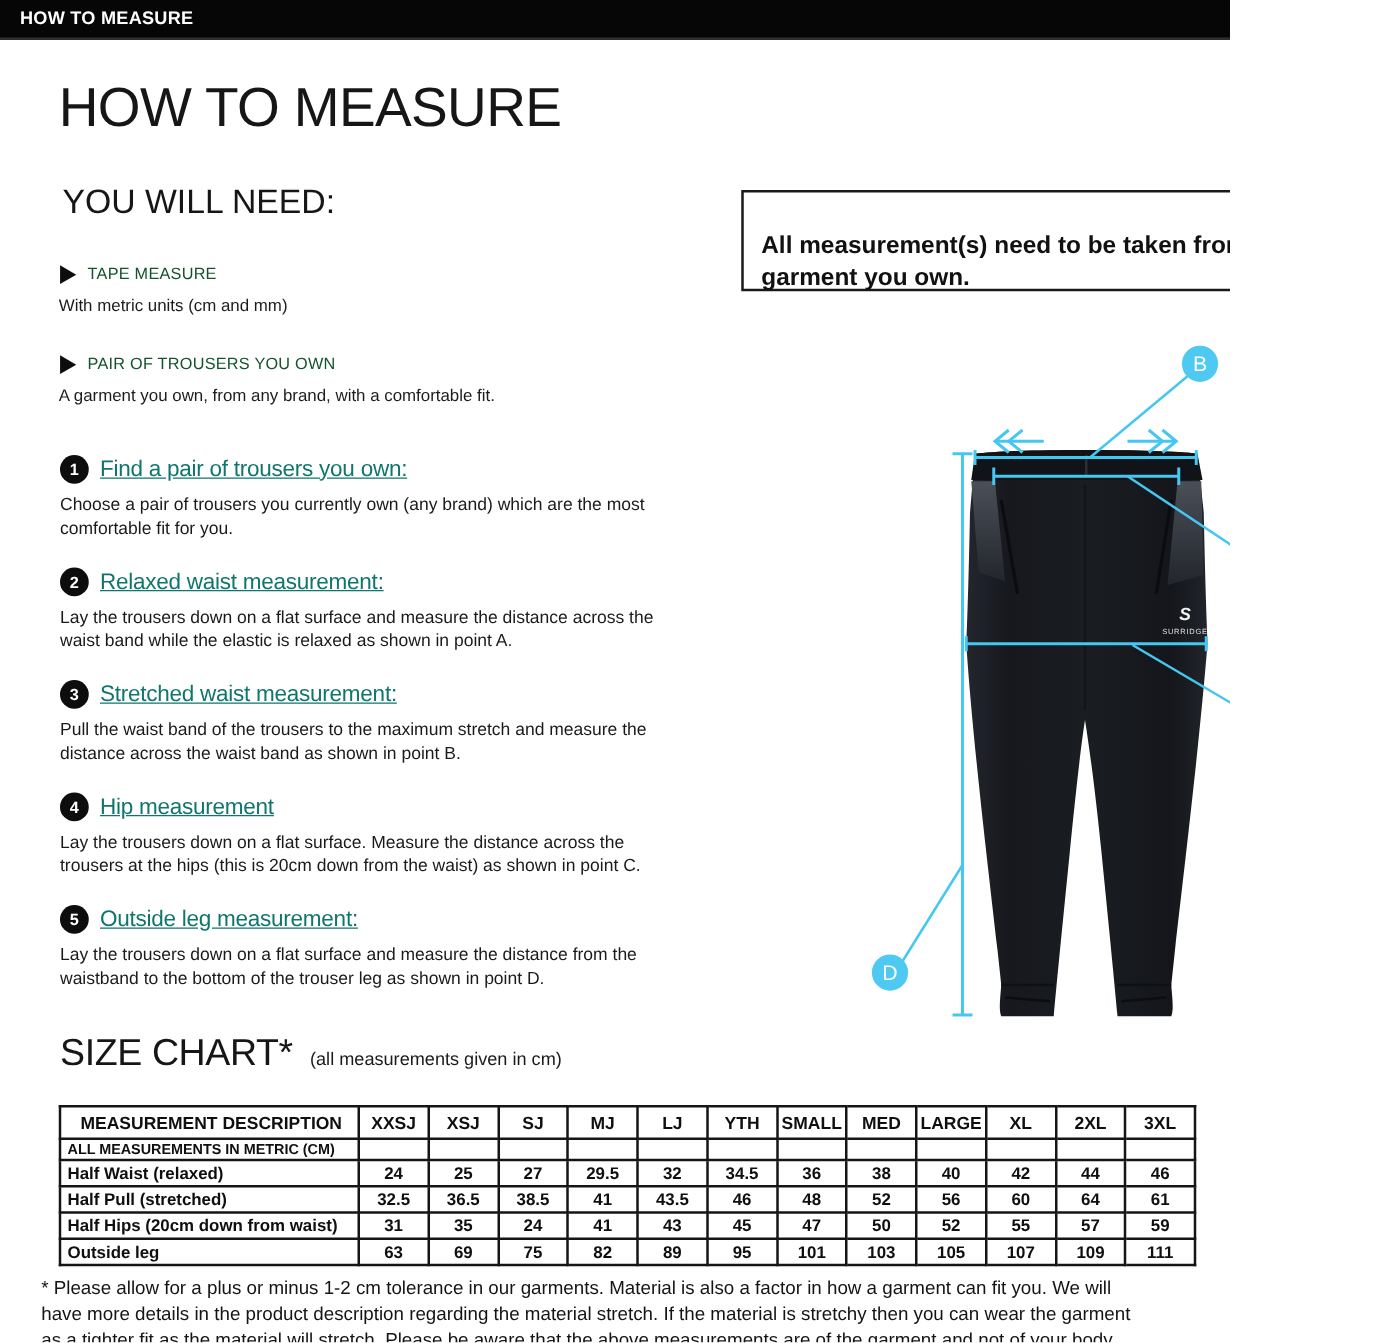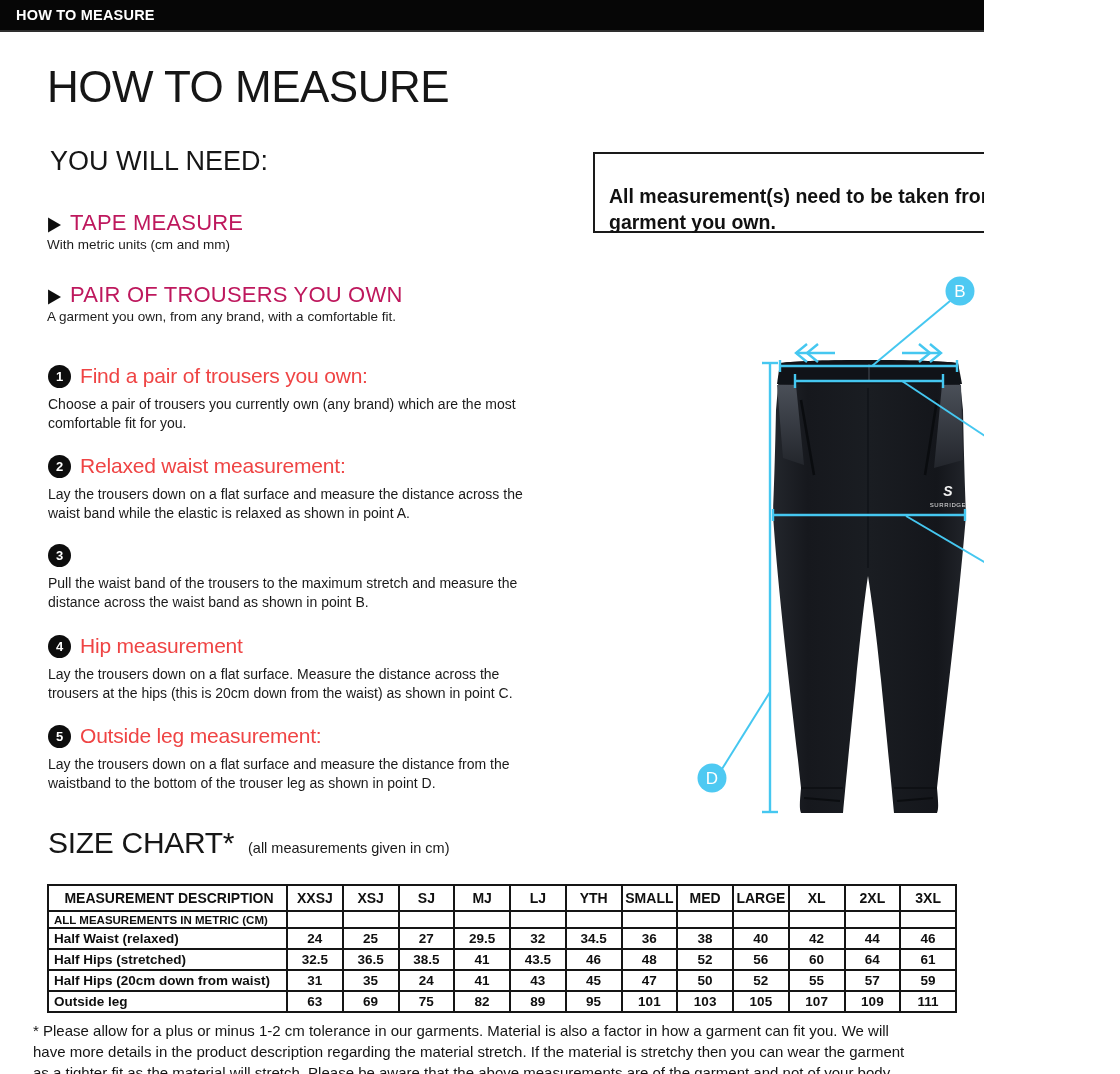--- a/index.html
+++ b/index.html
@@ -14,29 +14,29 @@
     align-items:center;justify-content:center;color:#fff;}
   .topbar-logo .s-glyph{font-size:15px;font-weight:800;line-height:13px;font-style:italic;}
   .topbar-logo .s-word{font-size:5.5px;letter-spacing:.6px;font-weight:700;}
 
   
   .main-title{position:absolute;left:47px;top:62px;font-size:44px;color:#161616;letter-spacing:-.5px;}
   .need-heading{position:absolute;left:50px;top:146px;font-size:27px;color:#161616;}
 
   .need-item{position:absolute;left:48px;display:flex;align-items:center;gap:9px;}
   .need-item .tri{font-size:17px;line-height:1;color:#0d0d0d;transform:scaleY(1.15);}
-  .need-item .lbl{font-size:22px;color:#be185d;letter-spacing:.2px;}
+  .need-item .lbl{font-size:13px;color:#14532d;letter-spacing:.2px;}
   .need-detail{position:absolute;left:47px;font-size:13.5px;color:#1c1c1c;text-align:center;}
 
   
   .step{position:absolute;left:48px;width:520px;}
   .step-head{display:flex;align-items:center;gap:9px;}
   .step-num{width:23px;height:23px;border-radius:50%;background:#0d0d0d;color:#fff;
     display:flex;align-items:center;justify-content:center;font-size:13px;font-weight:700;flex:0 0 23px;}
-  .step-title{font-size:21px;color:#ef4444;letter-spacing:-.2px;}
+  .step-title{font-size:18px;color:#0f766e;letter-spacing:-.2px;text-decoration:underline;}
   .step-body{margin-top:7px;font-size:14px;line-height:1.38;color:#1a1a1a;max-width:498px;}
 
   
   .note-box{position:absolute;left:593px;top:152px;width:478px;height:81px;border:2px solid #1a1a1a;
     box-sizing:border-box;padding:30px 14px;font-size:19.5px;font-weight:700;color:#111;line-height:1.32;}
 
   
   .chart-heading{position:absolute;left:48px;top:826px;font-size:30px;color:#161616;letter-spacing:-.3px;text-align:center;}
   .chart-sub{position:absolute;left:248px;top:840px;font-size:14.5px;color:#1a1a1a;}
 
@@ -97,20 +97,21 @@
     <div class="step-head">
       <span class="step-num">2</span>
       <span class="step-title">Relaxed waist measurement:</span>
     </div>
     <div class="step-body">Lay the trousers down on a flat surface and measure the distance across the waist band while the elastic is relaxed as shown in point A.</div>
   </div>
 
   <div class="step" style="top:544px;">
     <div class="step-head">
       <span class="step-num">3</span>
+      <span class="step-title">Stretched waist measurement:</span>
     </div>
     <div class="step-body">Pull the waist band of the trousers to the maximum stretch and measure the distance across the waist band as shown in point B.</div>
   </div>
 
   <div class="step" style="top:634px;">
     <div class="step-head">
       <span class="step-num">4</span>
       <span class="step-title">Hip measurement</span>
     </div>
     <div class="step-body">Lay the trousers down on a flat surface. Measure the distance across the trousers at the hips (this is 20cm down from the waist)  as shown in point C.</div>
@@ -259,21 +260,21 @@
           <td>32</td>
           <td>34.5</td>
           <td>36</td>
           <td>38</td>
           <td>40</td>
           <td>42</td>
           <td>44</td>
           <td>46</td>
         </tr>
         <tr class="vals">
-          <td class="lbl">Half Hips (stretched)</td>
+          <td class="lbl">Half Pull (stretched)</td>
           <td>32.5</td>
           <td>36.5</td>
           <td>38.5</td>
           <td>41</td>
           <td>43.5</td>
           <td>46</td>
           <td>48</td>
           <td>52</td>
           <td>56</td>
           <td>60</td>

